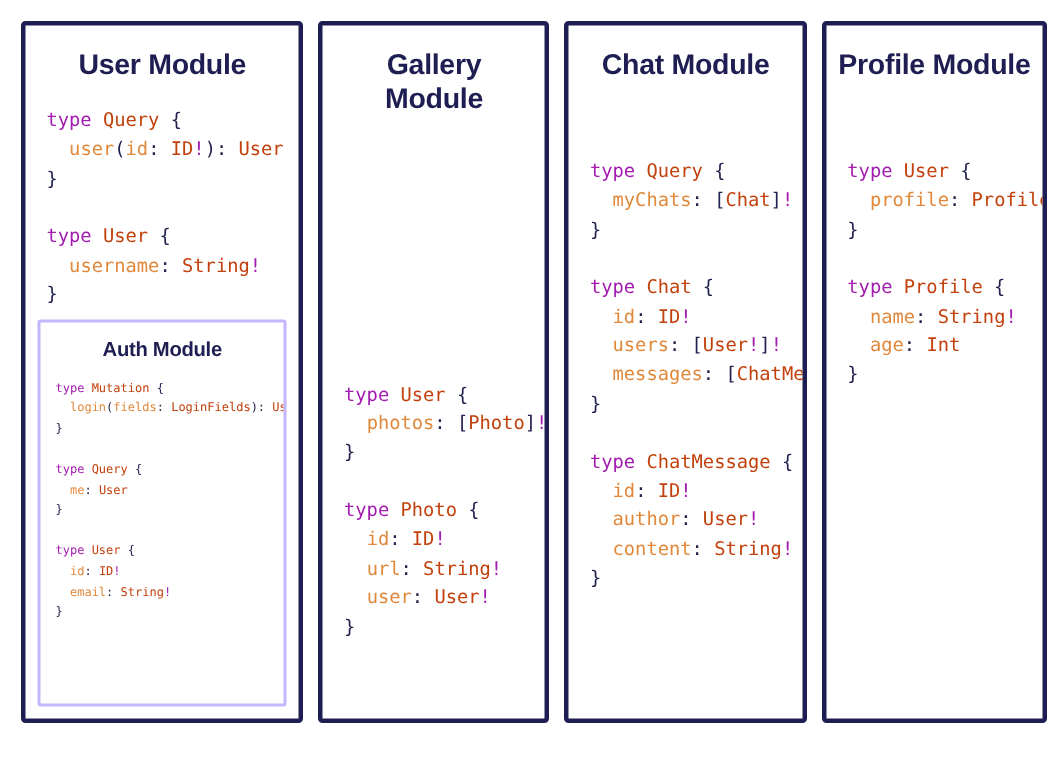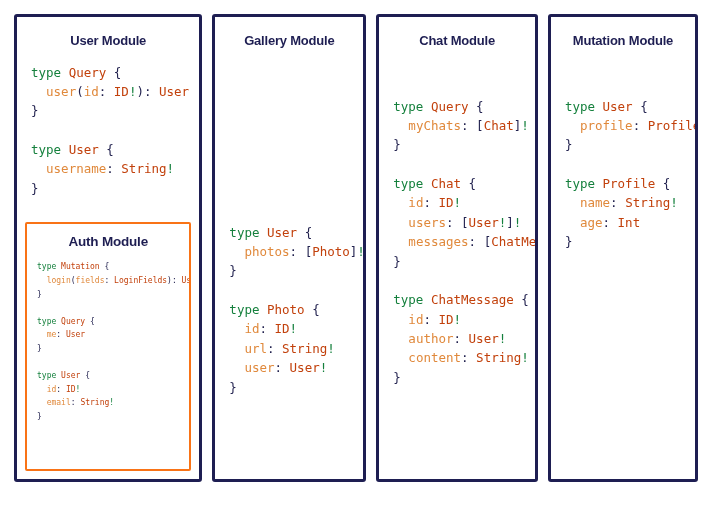--- a/index.html
+++ b/index.html
@@ -37,21 +37,21 @@
     overflow: hidden;
   }
 
   .col-user    { width: 196px; }
   .col-gallery { width: 160px; gap: 48px; }
   .col-chat    { width: 168px; }
   .col-profile { width: 156px; }
 
   .card-title {
     text-align: center;
-    font-size: 13px;
+    font-size: 19px;
     font-weight: bold;
     color: #1e1e52;
     letter-spacing: -0.2px;
     margin: 4px 0 14px 0;
     line-height: 1.2;
   }
 
   .code {
     font-family: "DejaVu Sans Mono", monospace;
     font-size: 12.5px;
@@ -61,33 +61,33 @@
     padding-left: 6px;
   }
 
   .code-sm {
     font-size: 8px;
     line-height: 1.7;
     padding-left: 4px;
   }
 
   
-  .t-kw    { color: #15803d; }
+  .t-kw    { color: #a21caf; }
   .t-type  { color: #c2410c; }
   .t-field { color: #e0893c; }
   .t-punc  { color: #22224f; }
 
   
   .subcard {
     box-sizing: border-box;
-    border: 2px solid #f97316;
+    border: 2px solid #c4b5fd;
     border-radius: 2px;
     background: #ffffff;
     padding: 10px 6px 18px 6px;
-    margin-top: 24px;
+    margin-top: 8px;
     flex: 1 1 auto;
     overflow: hidden;
   }
   .subcard .card-title {
     font-size: 13.5px;
     margin: 0 0 10px 0;
   }
 
   .spacer-lg { height: 34px; }
   .spacer-xl { height: 64px; }
@@ -113,18 +113,18 @@
     <div class="code"><div><span class="t-kw">type</span><span class="t-punc"> </span><span class="t-type">User</span><span class="t-punc"> {</span></div><div><span class="t-punc">  </span><span class="t-field">photos</span><span class="t-punc">: [</span><span class="t-type">Photo</span><span class="t-punc">]</span><span class="t-kw">!</span></div><div><span class="t-punc">}</span></div><div>&nbsp;</div><div><span class="t-kw">type</span><span class="t-punc"> </span><span class="t-type">Photo</span><span class="t-punc"> {</span></div><div><span class="t-punc">  </span><span class="t-field">id</span><span class="t-punc">: </span><span class="t-type">ID</span><span class="t-kw">!</span></div><div><span class="t-punc">  </span><span class="t-field">url</span><span class="t-punc">: </span><span class="t-type">String</span><span class="t-kw">!</span></div><div><span class="t-punc">  </span><span class="t-field">user</span><span class="t-punc">: </span><span class="t-type">User</span><span class="t-kw">!</span></div><div><span class="t-punc">}</span></div></div>
   </div>
 
   <div class="card col-chat">
     <div class="card-title">Chat Module</div>
     <div class="spacer-lg"></div>
     <div class="code"><div><span class="t-kw">type</span><span class="t-punc"> </span><span class="t-type">Query</span><span class="t-punc"> {</span></div><div><span class="t-punc">  </span><span class="t-field">myChats</span><span class="t-punc">: [</span><span class="t-type">Chat</span><span class="t-punc">]</span><span class="t-kw">!</span></div><div><span class="t-punc">}</span></div><div>&nbsp;</div><div><span class="t-kw">type</span><span class="t-punc"> </span><span class="t-type">Chat</span><span class="t-punc"> {</span></div><div><span class="t-punc">  </span><span class="t-field">id</span><span class="t-punc">: </span><span class="t-type">ID</span><span class="t-kw">!</span></div><div><span class="t-punc">  </span><span class="t-field">users</span><span class="t-punc">: [</span><span class="t-type">User</span><span class="t-kw">!</span><span class="t-punc">]</span><span class="t-kw">!</span></div><div><span class="t-punc">  </span><span class="t-field">messages</span><span class="t-punc">: [</span><span class="t-type">ChatMessage</span></div><div><span class="t-punc">}</span></div><div>&nbsp;</div><div><span class="t-kw">type</span><span class="t-punc"> </span><span class="t-type">ChatMessage</span><span class="t-punc"> {</span></div><div><span class="t-punc">  </span><span class="t-field">id</span><span class="t-punc">: </span><span class="t-type">ID</span><span class="t-kw">!</span></div><div><span class="t-punc">  </span><span class="t-field">author</span><span class="t-punc">: </span><span class="t-type">User</span><span class="t-kw">!</span></div><div><span class="t-punc">  </span><span class="t-field">content</span><span class="t-punc">: </span><span class="t-type">String</span><span class="t-kw">!</span></div><div><span class="t-punc">}</span></div></div>
   </div>
 
   <div class="card col-profile">
-    <div class="card-title">Mutation Module</div>
+    <div class="card-title">Profile Module</div>
     <div class="spacer-lg"></div>
     <div class="code"><div><span class="t-kw">type</span><span class="t-punc"> </span><span class="t-type">User</span><span class="t-punc"> {</span></div><div><span class="t-punc">  </span><span class="t-field">profile</span><span class="t-punc">: </span><span class="t-type">Profile</span></div><div><span class="t-punc">}</span></div><div>&nbsp;</div><div><span class="t-kw">type</span><span class="t-punc"> </span><span class="t-type">Profile</span><span class="t-punc"> {</span></div><div><span class="t-punc">  </span><span class="t-field">name</span><span class="t-punc">: </span><span class="t-type">String</span><span class="t-kw">!</span></div><div><span class="t-punc">  </span><span class="t-field">age</span><span class="t-punc">: </span><span class="t-type">Int</span></div><div><span class="t-punc">}</span></div></div>
   </div>
 
 </div>
 
 </body></html>

